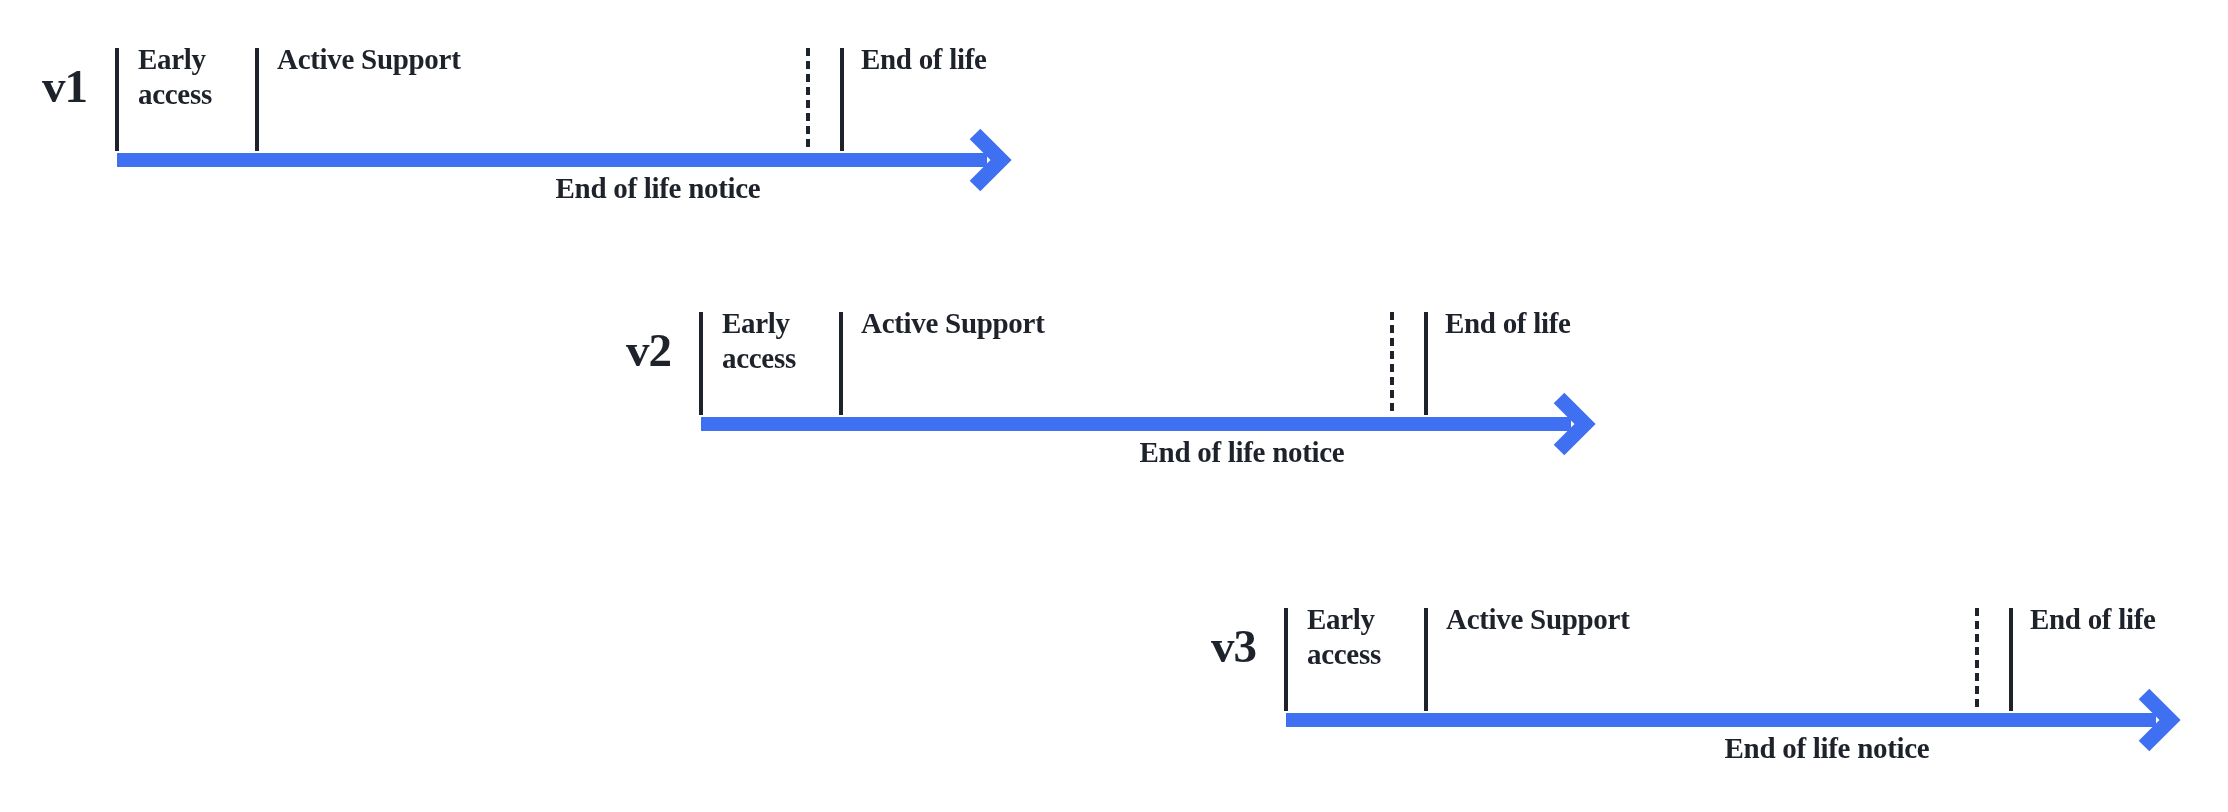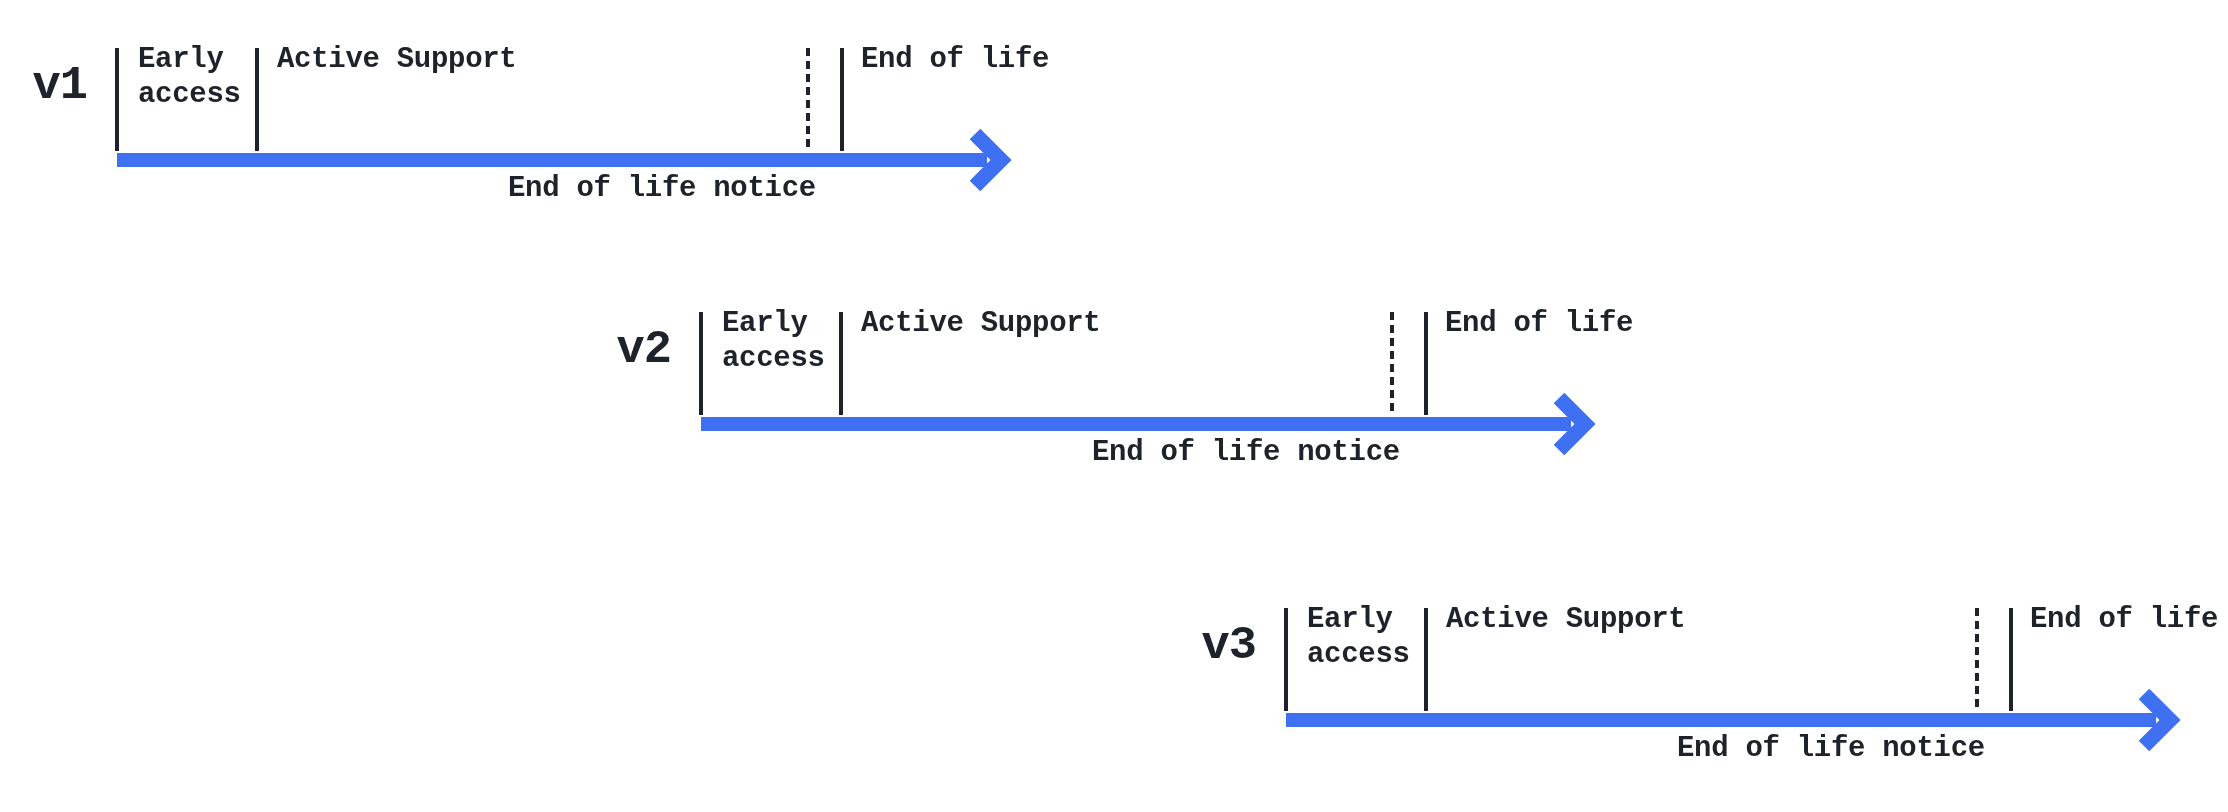--- a/index.html
+++ b/index.html
@@ -6,21 +6,21 @@
     margin: 0;
     padding: 0;
     background: #ffffff;
   }
   .canvas {
     position: relative;
     width: 2228px;
     height: 812px;
     background: var(--bg, #ffffff);
     overflow: hidden;
-    font-family: Liberation Mono, monospace;
+    font-family: Liberation Serif, serif;
     color: var(--ink, #1e222a);
   }
   .row {
     position: absolute;
     width: 960px;
     height: 175px;
   }
   .version {
     position: absolute;
     left: -140px;
@@ -59,21 +59,21 @@
     position: absolute;
     font-size: 29px;
     line-height: 35px;
     font-weight: 700;
     letter-spacing: -0.3px;
     color: var(--ink, #1e222a);
   }
   .label.early   { left: 21px;  top: -6px; width: 104px; }
   .label.active  { left: 160px; top: -6px; white-space: nowrap; }
   .label.eol     { left: 744px; top: -6px; white-space: nowrap; }
-  .label.notice  { left: 391px; top: 123px; width: 300px; text-align: left; white-space: nowrap; }
+  .label.notice  { left: 391px; top: 123px; width: 300px; text-align: center; white-space: nowrap; }
   svg.arrow {
     position: absolute;
     left: 0;
     top: 60px;
     display: block;
   }
   .shaft { fill: var(--arrow, #4070f2); }
   .head {
     fill: none;
     stroke: var(--arrow, #4070f2);

